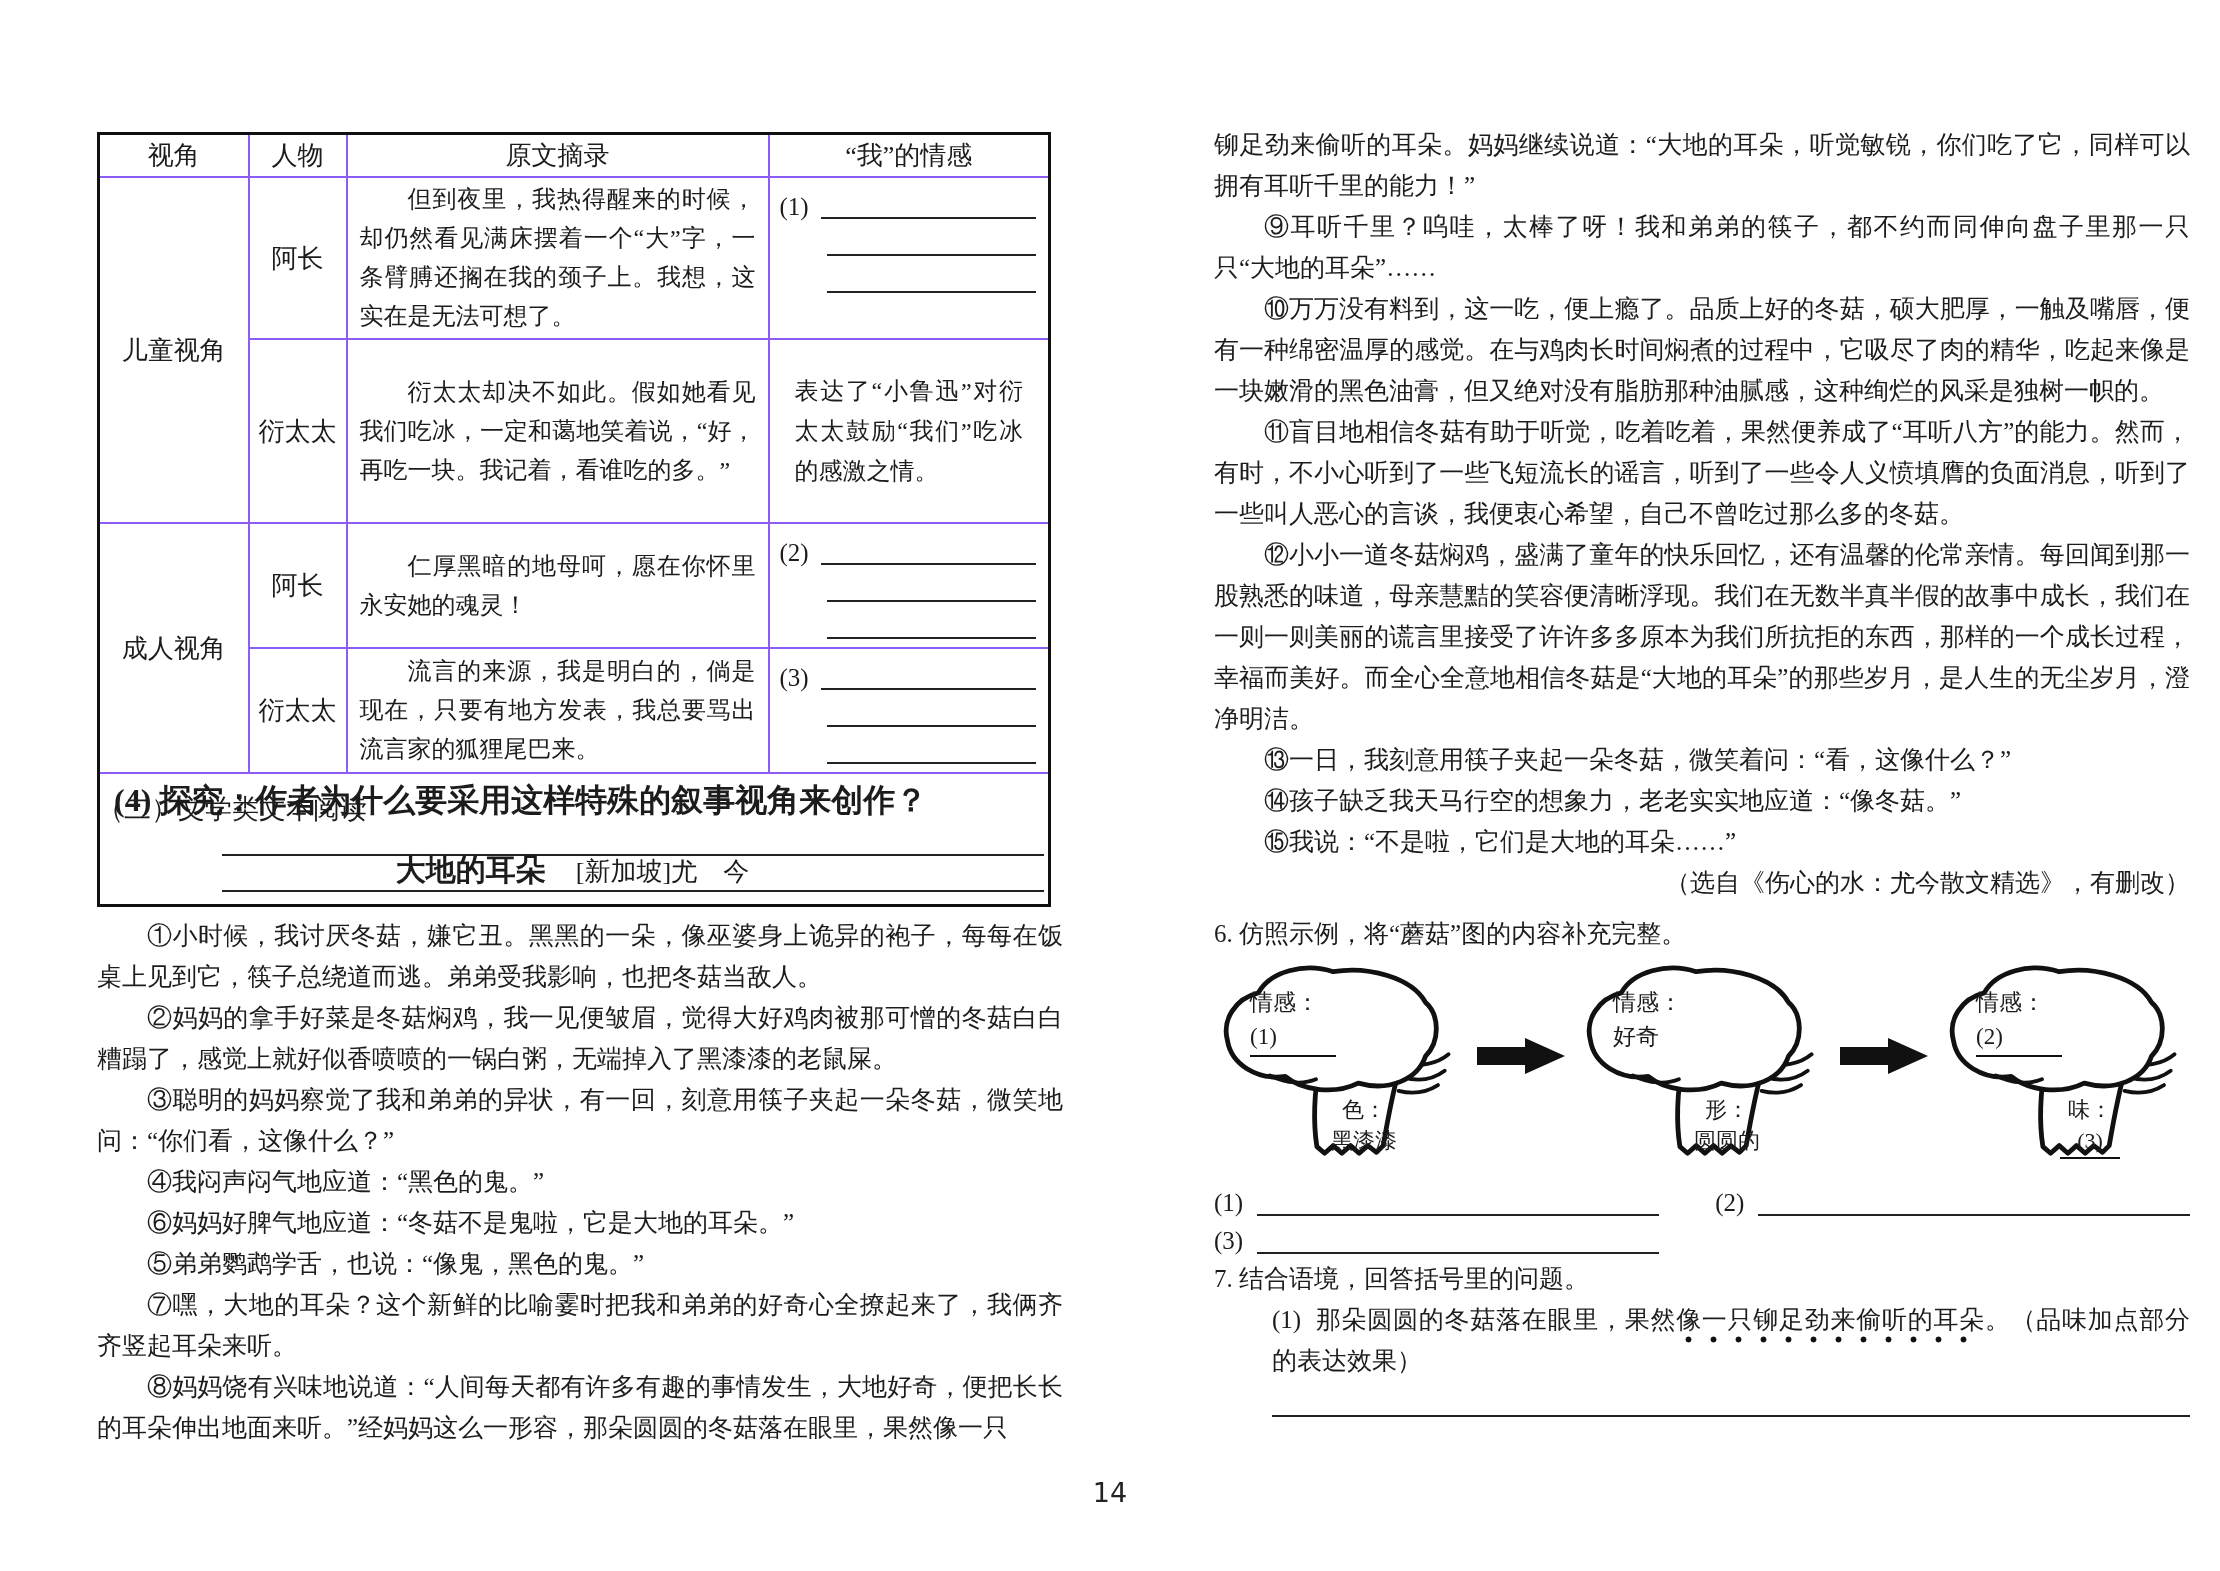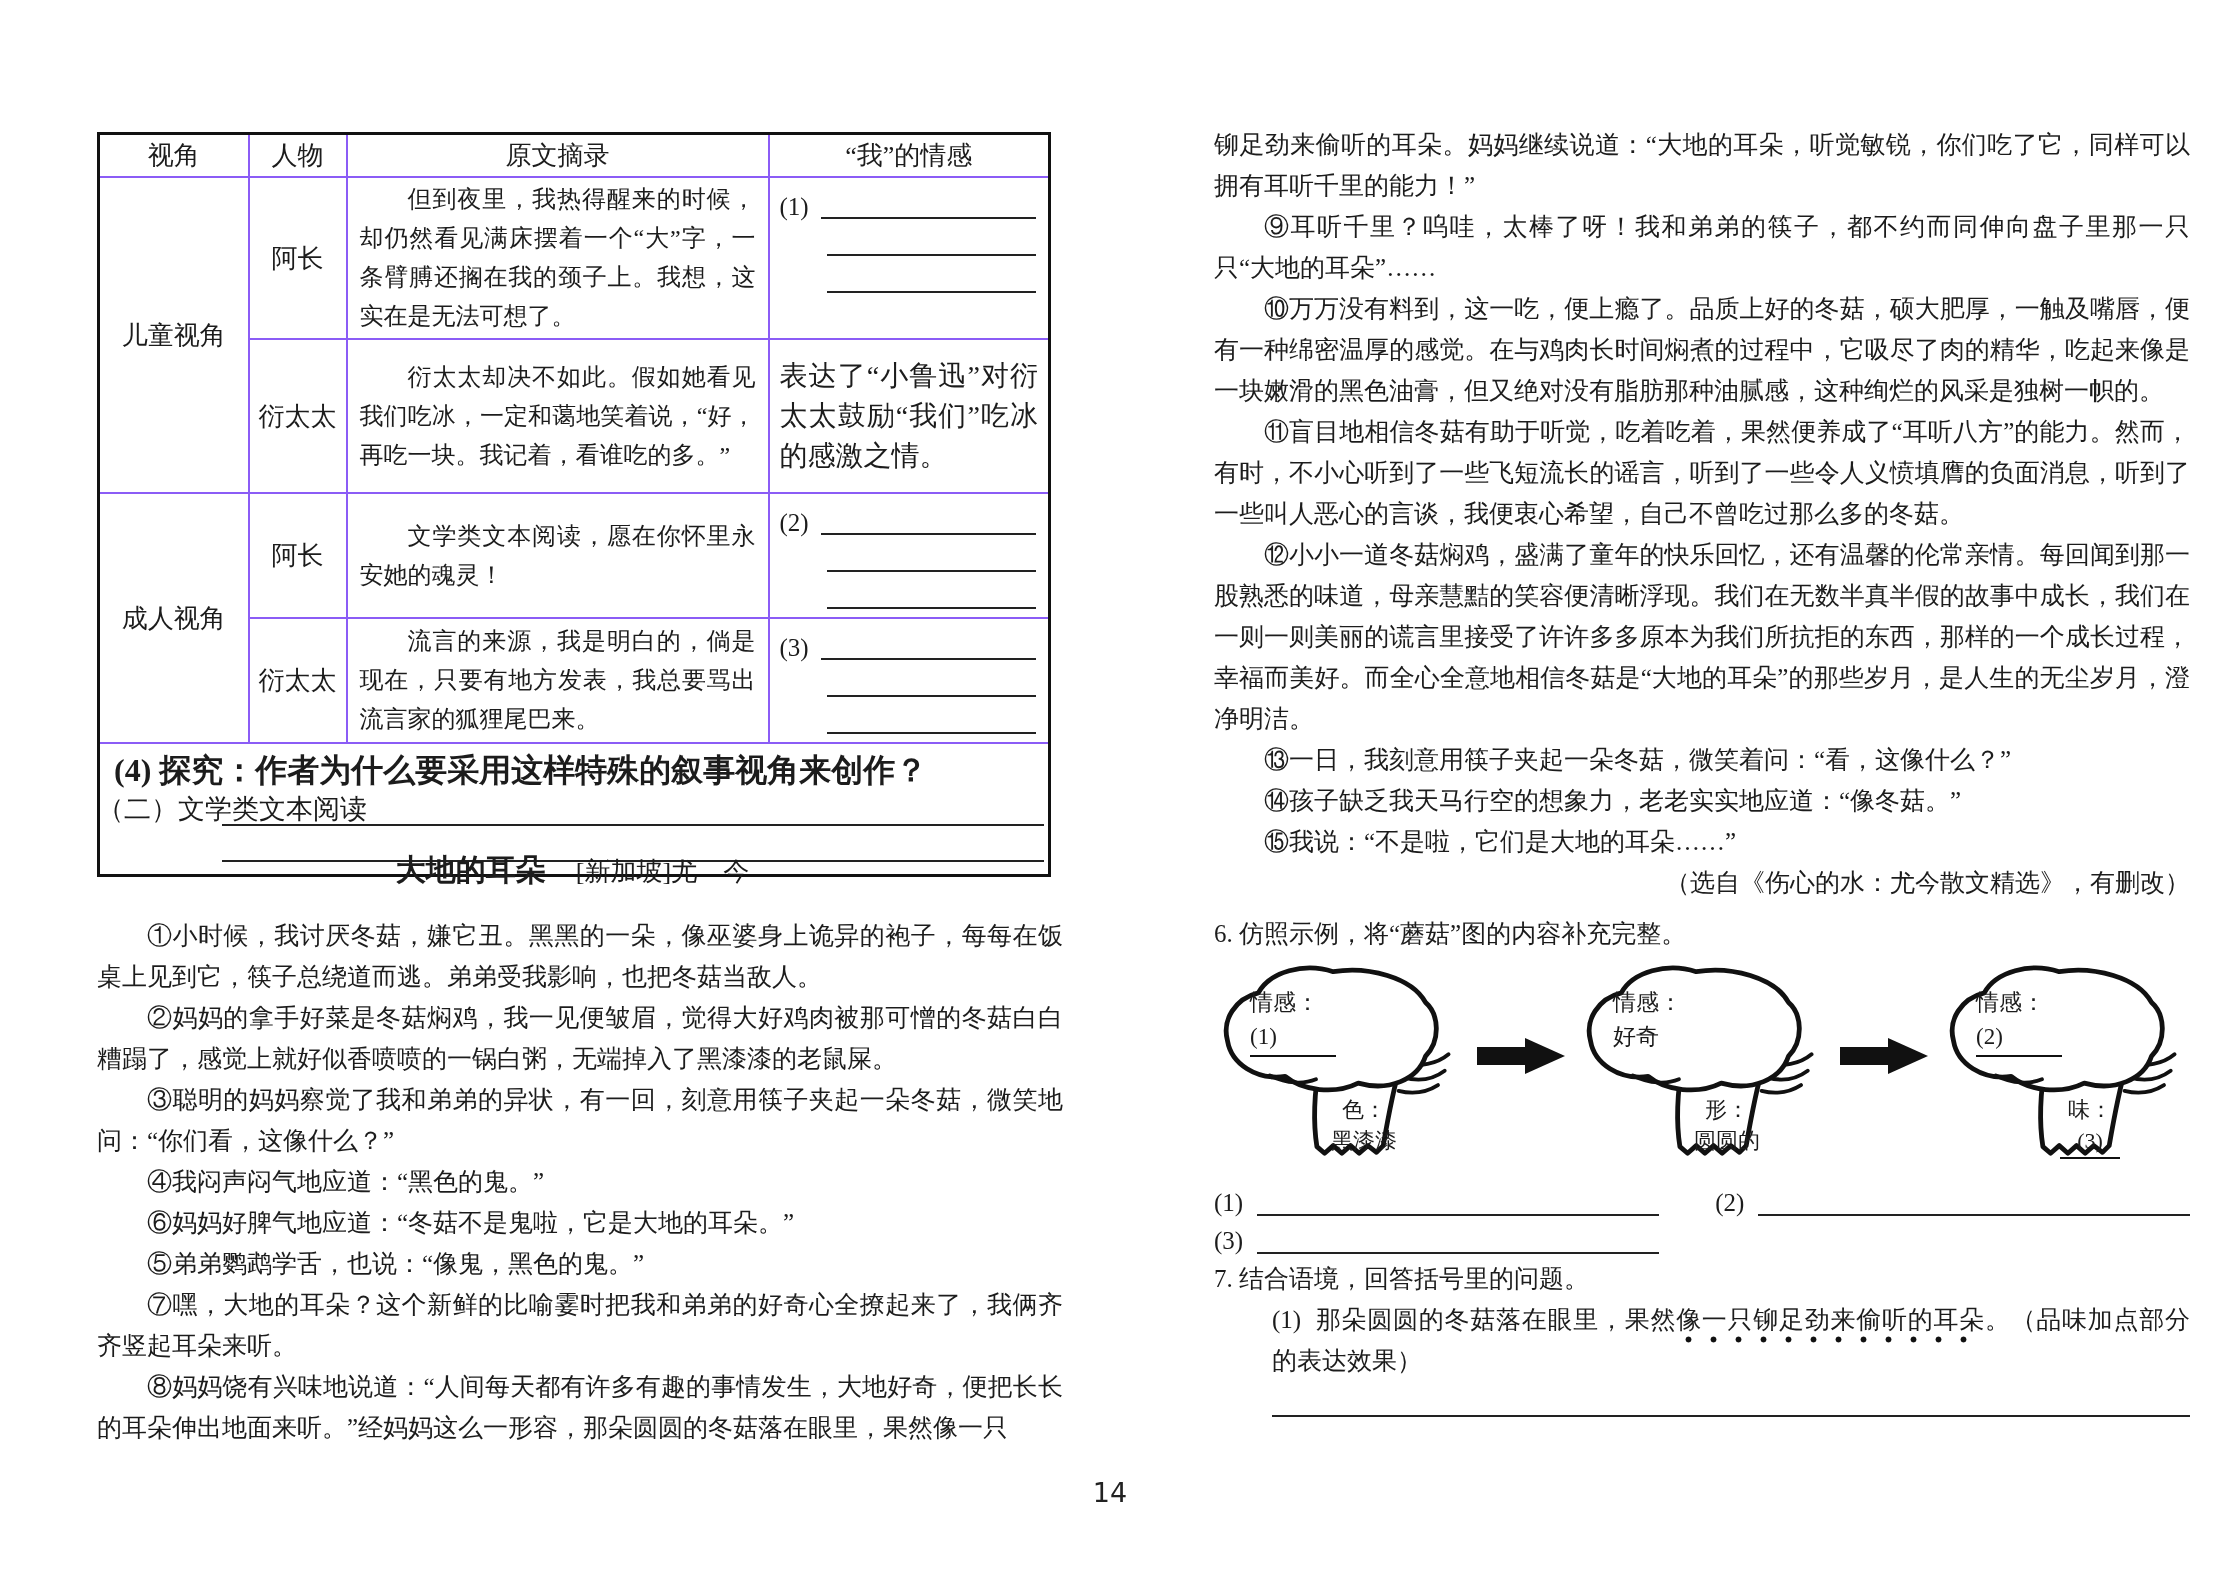--- a/index.html
+++ b/index.html
@@ -14,21 +14,21 @@
   .cell-center{text-align:center;vertical-align:middle;font-size:26px;}
   .exc{vertical-align:middle;border-radius:26px;}
   .exc p{margin:0;padding:2px 12px;font-size:24px;line-height:39px;text-indent:2em;text-align:justify;}
   .emo{vertical-align:top;}
   .emcell{padding:4px 12px 8px 10px;}
   .em-row{display:flex;align-items:flex-end;height:37px;font-size:25px;}
   .em-row .em-label{padding-right:12px;line-height:1;}
   .em-bl{flex:1;border-bottom:2px solid #222;height:100%;}
   .em-row.cont{padding-left:47px;}
   .emtext{vertical-align:middle;}
-  .emtext p{margin:0;padding:16px 10px;font-size:28px;line-height:40px;text-align:justify;}
+  .emtext p{margin:15px;padding:16px 10px;font-size:24px;line-height:40px;text-align:justify;}
   .explore{padding:6px 10px 12px 10px;}
   .explore p{margin:0;font-size:32px;line-height:40px;padding-left:4px;font-weight:bold;}
   .ex-bl{border-bottom:2px solid #222;width:822px;margin:34px 0 0 112px;height:0;}
 
   
   .heading2{position:absolute;left:97px;top:791px;font-size:27px;}
   .title-line{position:absolute;left:97px;top:850px;width:951px;text-align:center;}
   .title{font-family:"Liberation Sans","DejaVu Sans",sans-serif;font-weight:bold;font-size:30px;}
   .author{font-size:26px;margin-left:30px;}
   .body-left{position:absolute;left:97px;top:915px;width:966px;}
@@ -129,21 +129,21 @@
             <p>衍太太却决不如此。假如她看见我们吃冰，一定和蔼地笑着说，“好，再吃一块。我记着，看谁吃的多。”</p>
           </td>
       <td class="emtext">
             <p>表达了“小鲁迅”对衍太太鼓励“我们”吃冰的感激之情。</p>
           </td>
     </tr>
     <tr style="height:118px">
       <td class="cell-center" rowspan="2">成人视角</td>
       <td class="cell-center">阿长</td>
       <td class="exc">
-            <p>文学类文本阅读，愿在你怀里永安她的魂灵！</p>
+            <p>仁厚黑暗的地母呵，愿在你怀里永安她的魂灵！</p>
           </td>
       <td class="emo">
         <div class="emcell">
           <div class="em-row">
                 <span class="em-label">(2)</span>
                 <span class="em-bl"></span>
               </div>
           <div class="em-row cont">
                 <span class="em-bl"></span>
               </div>

